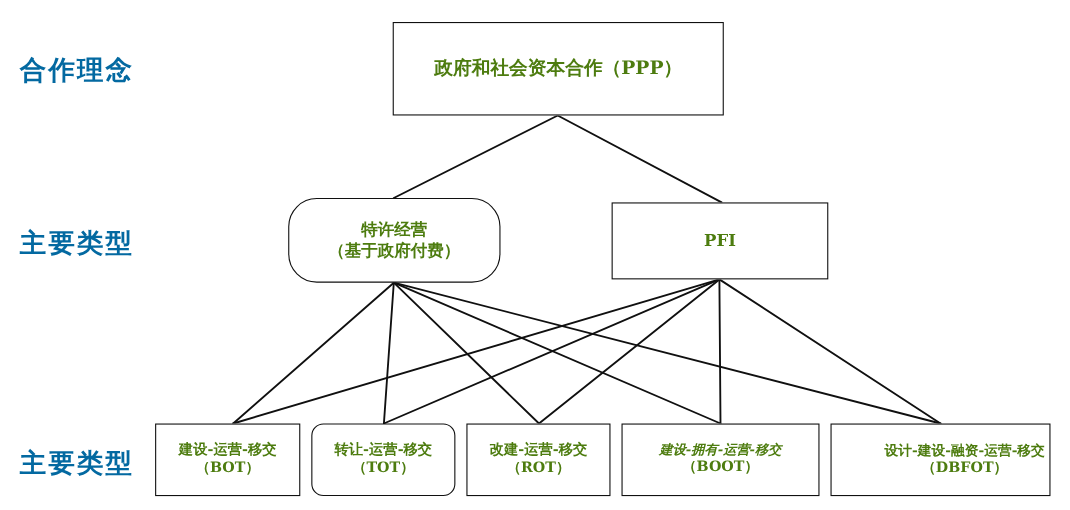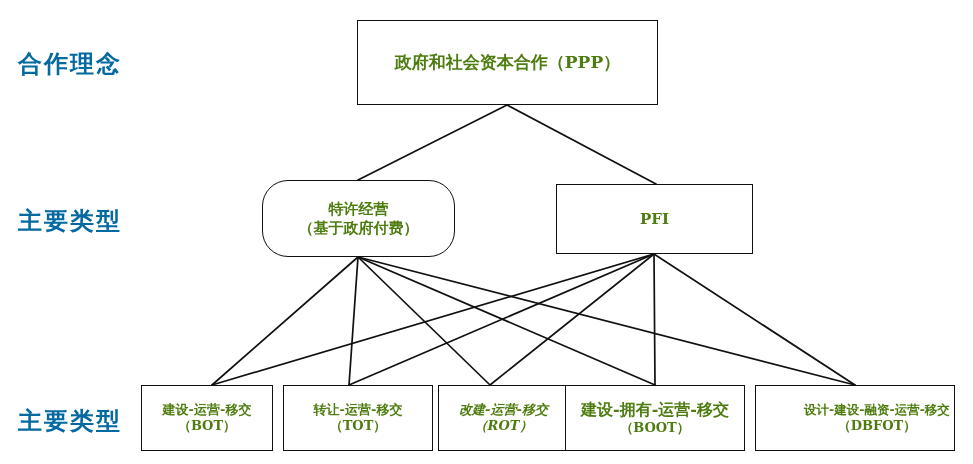--- a/index.html
+++ b/index.html
@@ -65,25 +65,25 @@
     left: 556px; top: 184px; width: 197px; height: 70px;
     font-size: 15px;
     gap: 27px;
   }
   .leaf {
     top: 385px;
     height: 66px;
     font-size: 13px;
   }
   #node-bot   { left: 141px; width: 132px; }
-  #node-tot   { left: 283px; width: 150px; }
-  #node-rot   { left: 438px; width: 131px; font-style: italic; }
+  #node-tot   { left: 283px; width: 131px; border-radius: 11px; }
+  #node-rot   { left: 424px; width: 131px; }
   #node-boot  { left: 565px; width: 180px; }
   #node-dbfot { left: 755px; width: 200px; padding-left: 44px; }
-  #node-boot .line1 { font-size: 16px; }
+  #node-boot .line1 { font-size: 12px; font-style: italic; }
   #node-dbfot .line1 { font-size: 12.5px; }
   #label-concept { left: 18px; top: 48px; }
   #label-types   { left: 18px; top: 205px; }
   #label-impl    { left: 18px; top: 405px; }
 </style>
 </head>
 <body>
 
 <div id="stage">
 

